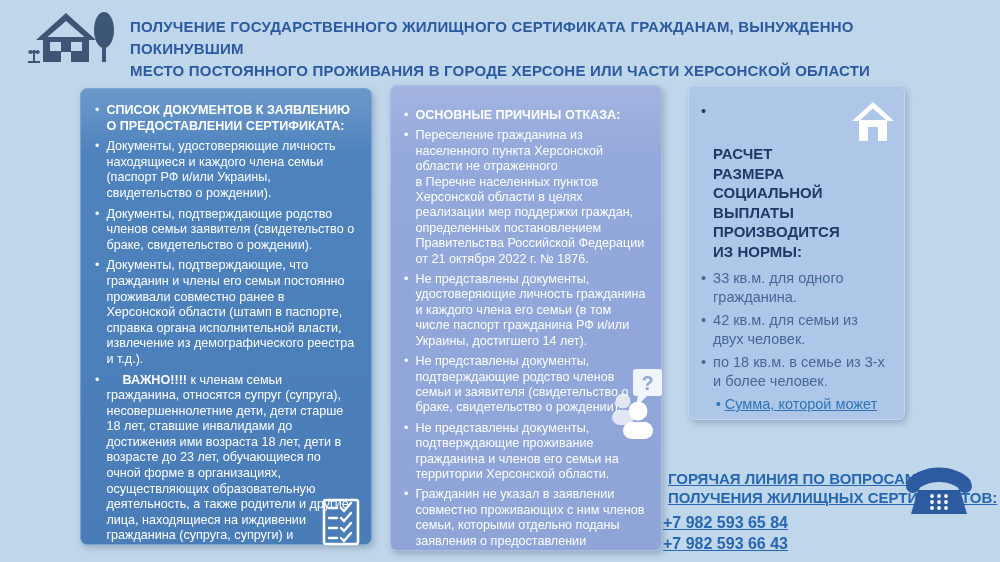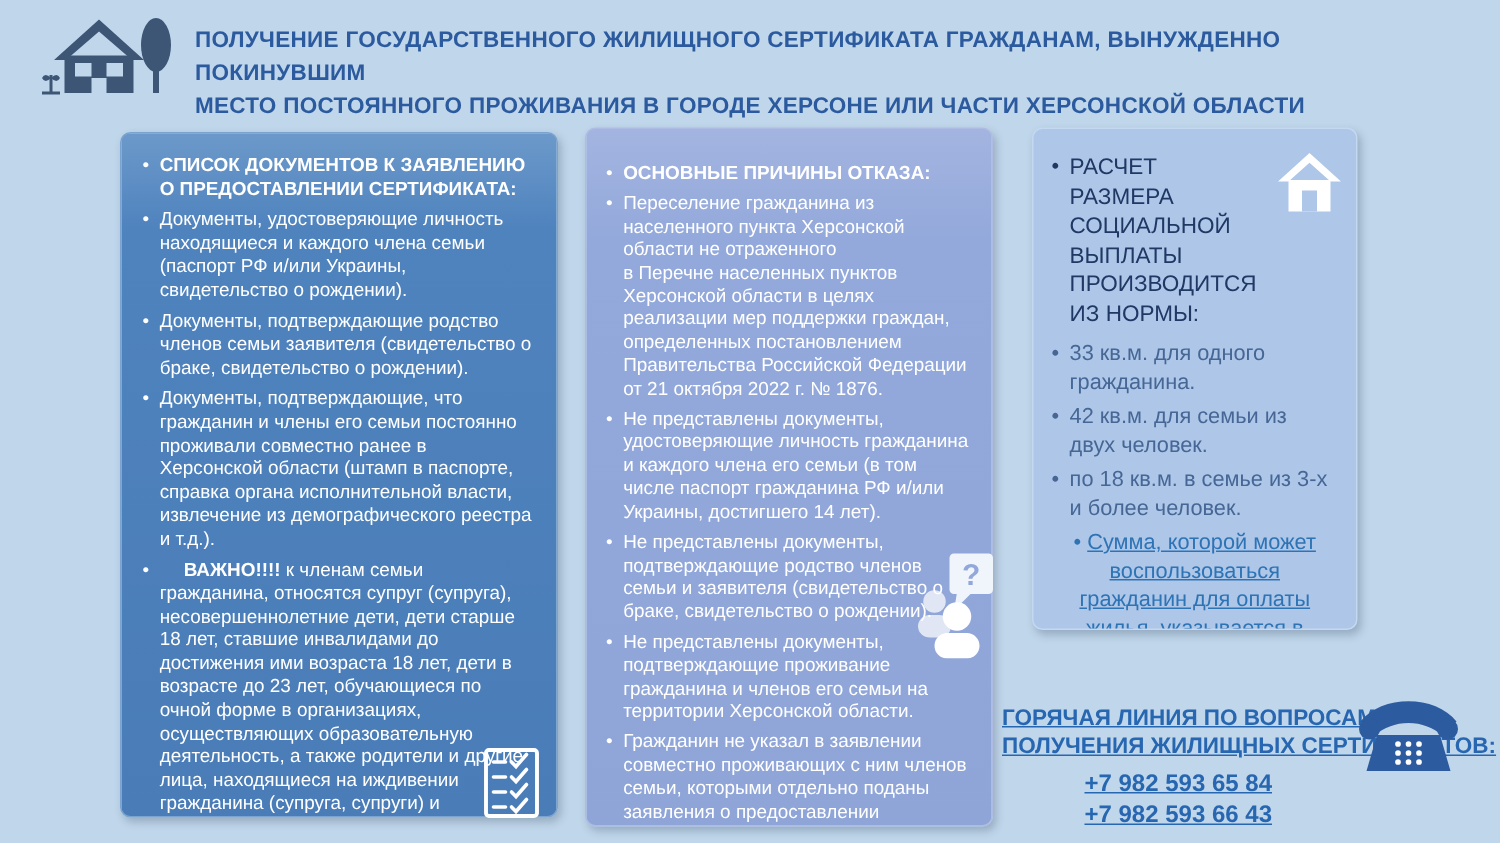--- a/index.html
+++ b/index.html
@@ -49,21 +49,21 @@
     color:#466795;
   }
   .li{display:flex;gap:7px;margin-bottom:5px;}
   .li .b{flex:0 0 auto;}
   .panel-heading{font-weight:bold;}
   .prewrap{white-space:pre-line;}
   .imp-prefix{font-weight:bold;margin-left:16px;}
 
   
   .calc-heading-row{margin-bottom:8px;}
-  .calc-heading{font-weight:normal;color:#1f3864;font-size:15px;line-height:19.5px;width:118px;}
+  .calc-heading{font-weight:bold;color:#1f3864;font-size:15px;line-height:19.5px;width:118px;margin-top:42px;}
   .calc-house{position:absolute;right:8px;top:12px;}
   .calc-note{
     text-align:center;color:#2e74b5;margin-top:4px;padding:0 6px;
     font-size:14.5px;line-height:19px;
   }
   .calc-note .note-text{text-decoration:underline;}
 
   
   .checklist-icon{position:absolute;left:322px;top:498px;}
   .people-icon{position:absolute;left:611px;top:367px;}
@@ -71,21 +71,21 @@
 
   
   .hotline{
     position:absolute;left:663px;top:426px;width:337px;
     color:#2766b0;font-weight:bold;margin-top:44px;
   }
   .hotline-heading{
     font-size:15px;line-height:18.5px;text-align:left;
     text-decoration:underline;margin-left:5px;margin-bottom:6px;
   }
-  .hotline-phones{width:245px;text-align:center;font-size:16px;line-height:20px;}
+  .hotline-phones{width:245px;font-size:16px;line-height:20px;}
   .hotline-phone{text-decoration:underline;display:inline-block;margin-bottom:1px;color:#2766b0;}
   .hotline-schedule{text-align:center;font-size:16px;line-height:22px;margin-top:5px;}
   .hotline-schedule div{text-decoration:underline;}
 </style>
 </head>
 <body>
 
 <div class="canvas">
 
   <svg class="header-icon" width="96" height="62" viewBox="0 0 96 62">

